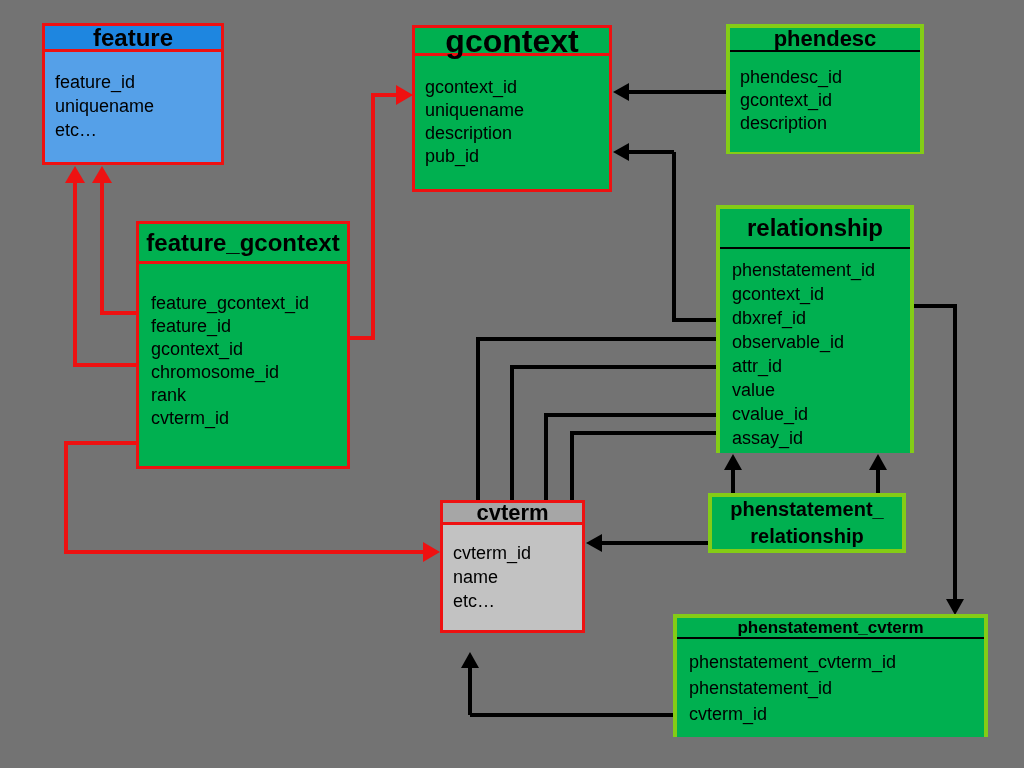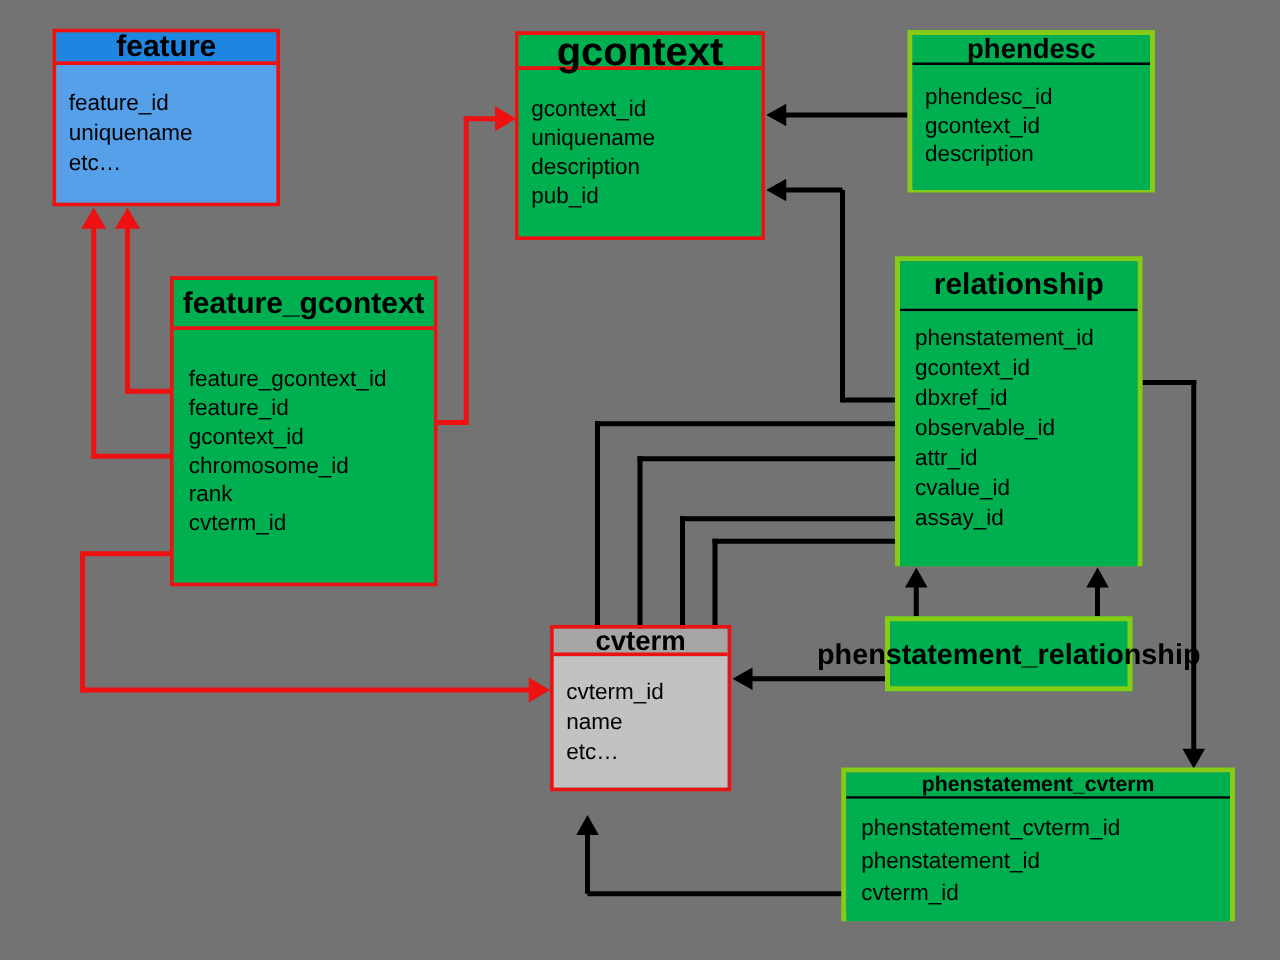--- a/index.html
+++ b/index.html
@@ -149,37 +149,38 @@
   <div class="tbl blk-tbl" style="left:716px;top:205px;width:198px;height:248px">
     <div class="hdr green" style="height:40px;font-size:24px">
       <span>relationship</span>
     </div>
     <div class="body green" style="height:204px;padding:9px 0 0 12px;font-size:18px;line-height:24px">
       <div class="fld">phenstatement_id</div>
       <div class="fld">gcontext_id</div>
       <div class="fld">dbxref_id</div>
       <div class="fld">observable_id</div>
       <div class="fld">attr_id</div>
+      <div class="fld">value</div>
       <div class="fld">cvalue_id</div>
       <div class="fld">assay_id</div>
     </div>
   </div>
 
   <div class="tbl red-tbl" style="left:440px;top:500px;width:145px;height:133px">
     <div class="hdr gray-h" style="height:22px;font-size:22px">
       <span>cvterm</span>
     </div>
     <div class="body gray-b" style="height:105px;padding:16px 0 0 10px;font-size:18px;line-height:24px">
       <div class="fld">cvterm_id</div>
       <div class="fld">name</div>
       <div class="fld">etc…</div>
     </div>
   </div>
 
-  <div class="tbl blk-tbl green" style="left:708px;top:493px;width:198px;height:60px;display:flex;flex-direction:row;align-items:center;justify-content:center;font-weight:bold;font-size:23px;line-height:27px;text-align:center">
+  <div class="tbl blk-tbl green" style="left:708px;top:493px;width:198px;height:60px;display:flex;flex-direction:column;align-items:center;justify-content:center;font-weight:bold;font-size:20px;line-height:27px;text-align:center">
     <div>phenstatement_</div>
     <div>relationship</div>
   </div>
 
   <div class="tbl blk-tbl" style="left:673px;top:614px;width:315px;height:123px">
     <div class="hdr green" style="height:21px;font-size:17px">
       <span>phenstatement_cvterm</span>
     </div>
     <div class="body green" style="height:98px;padding:10px 0 0 12px;font-size:18px;line-height:26px">
       <div class="fld">phenstatement_cvterm_id</div>

